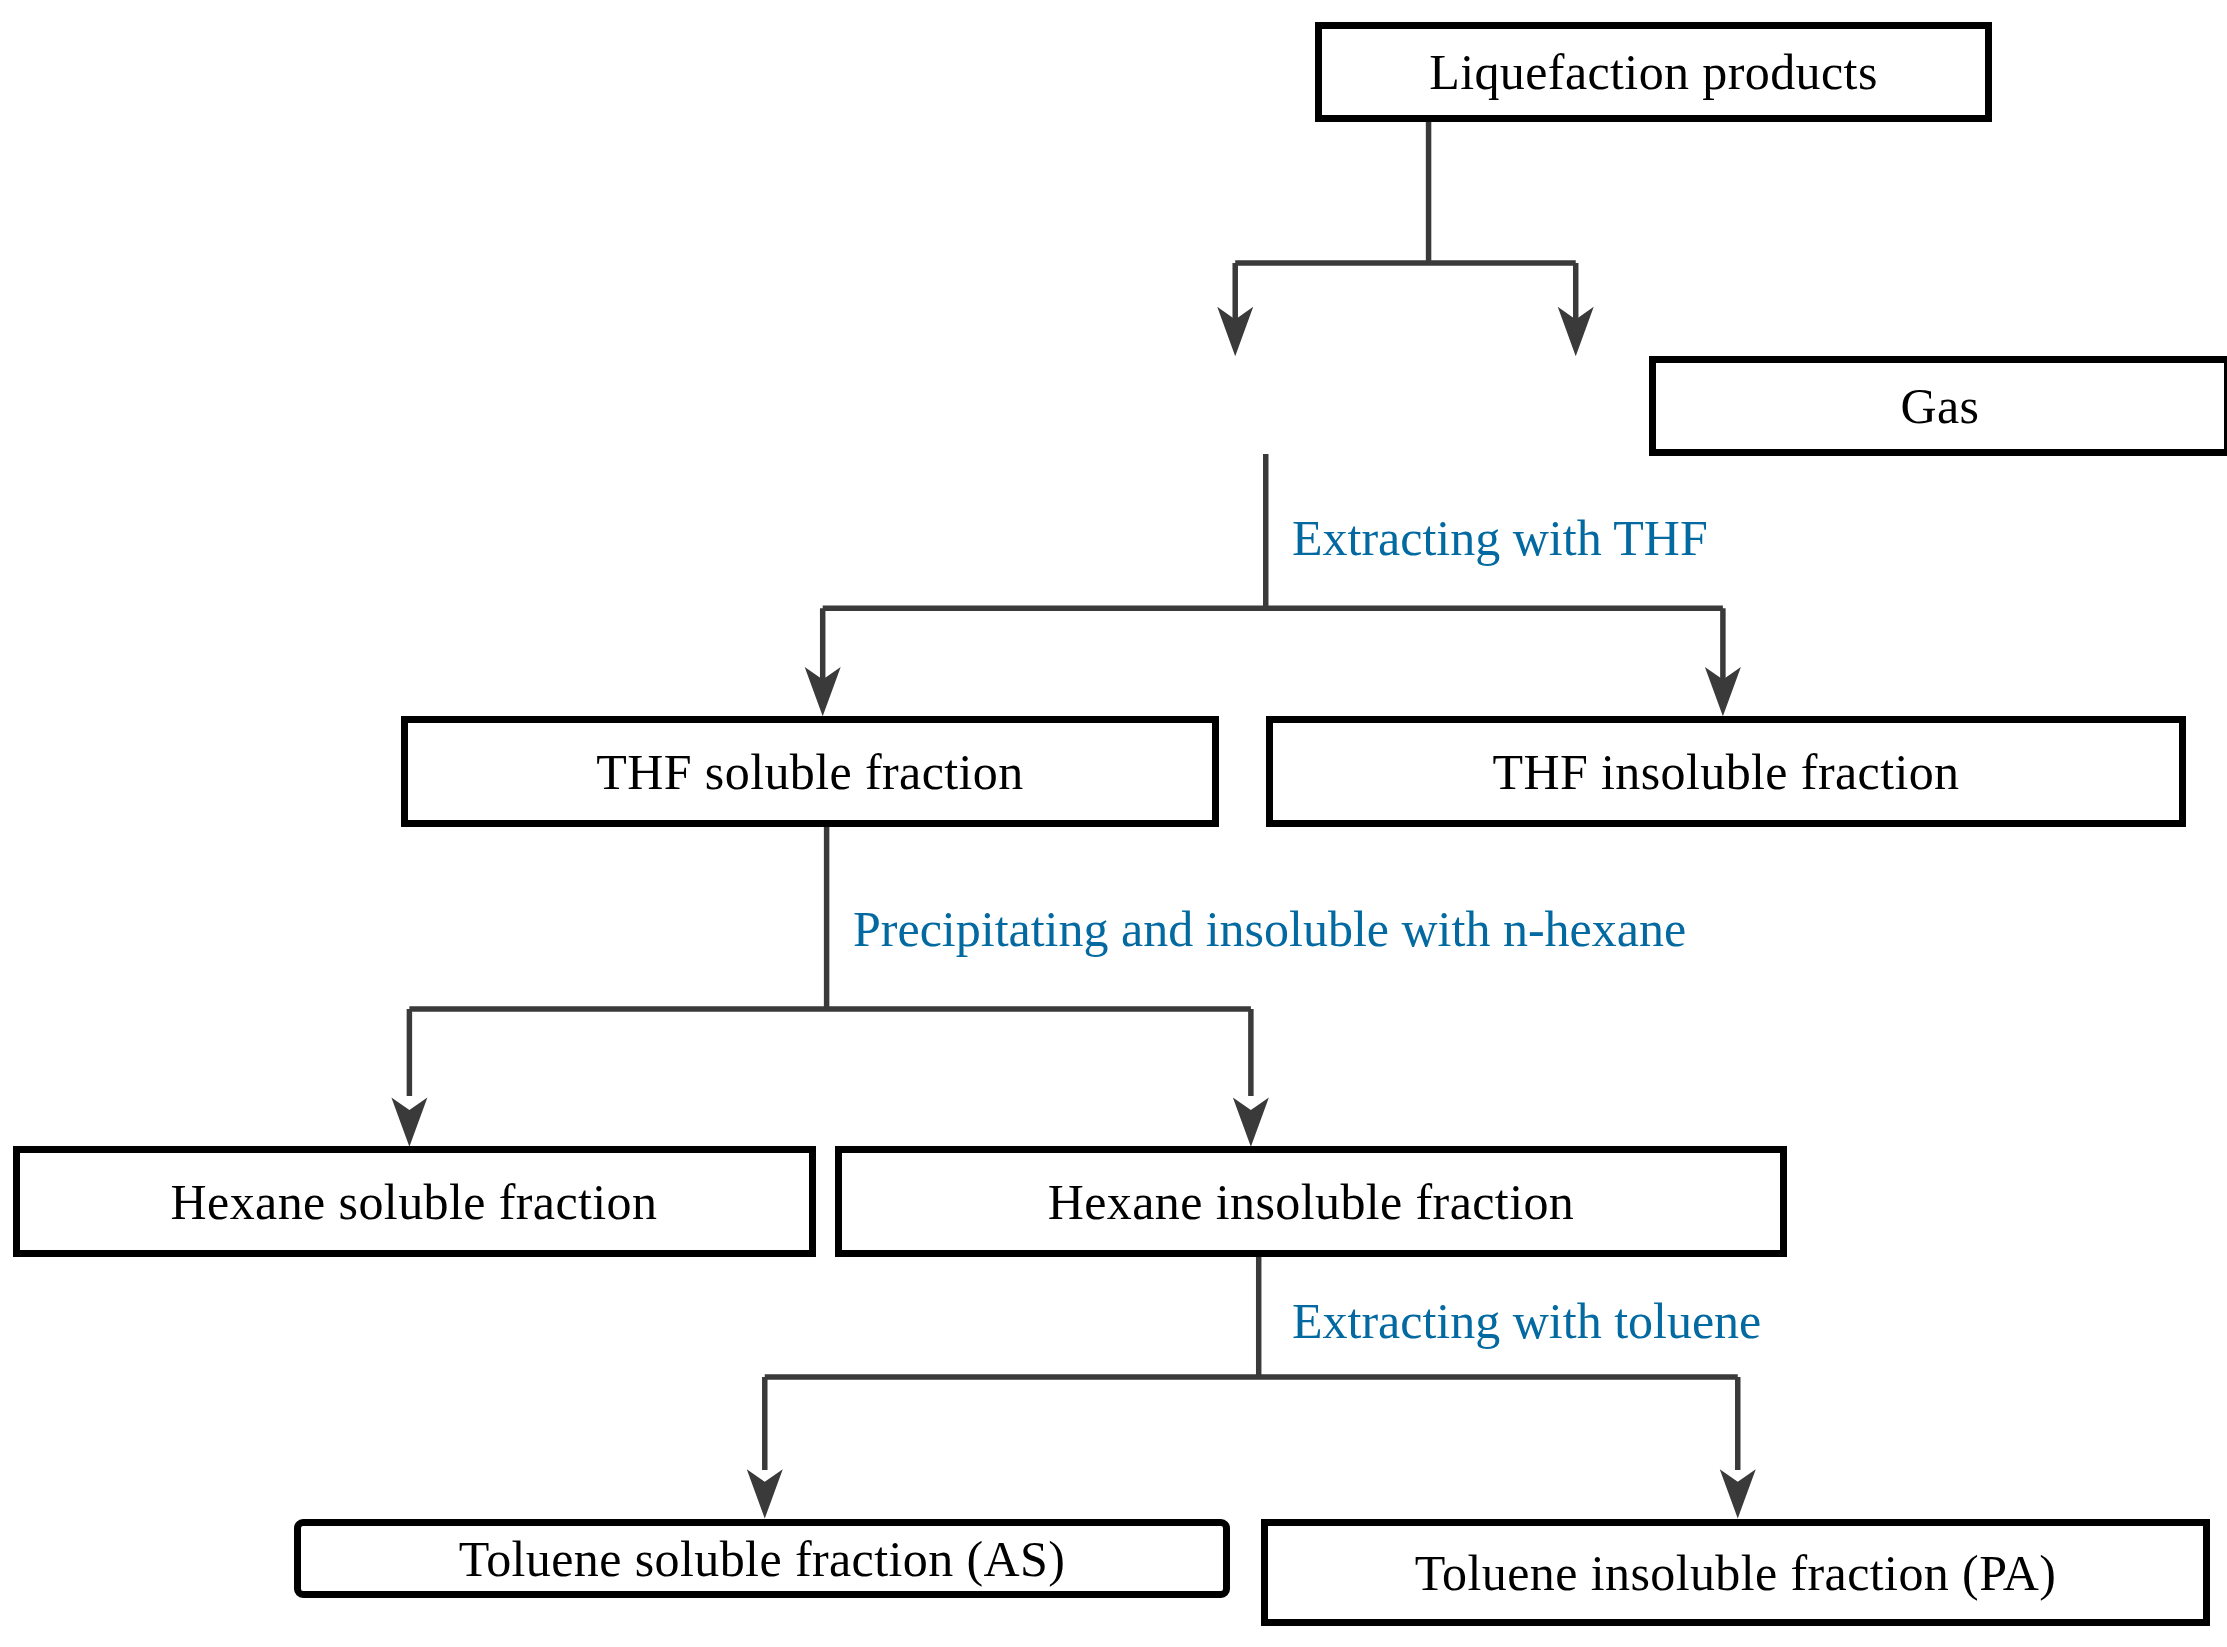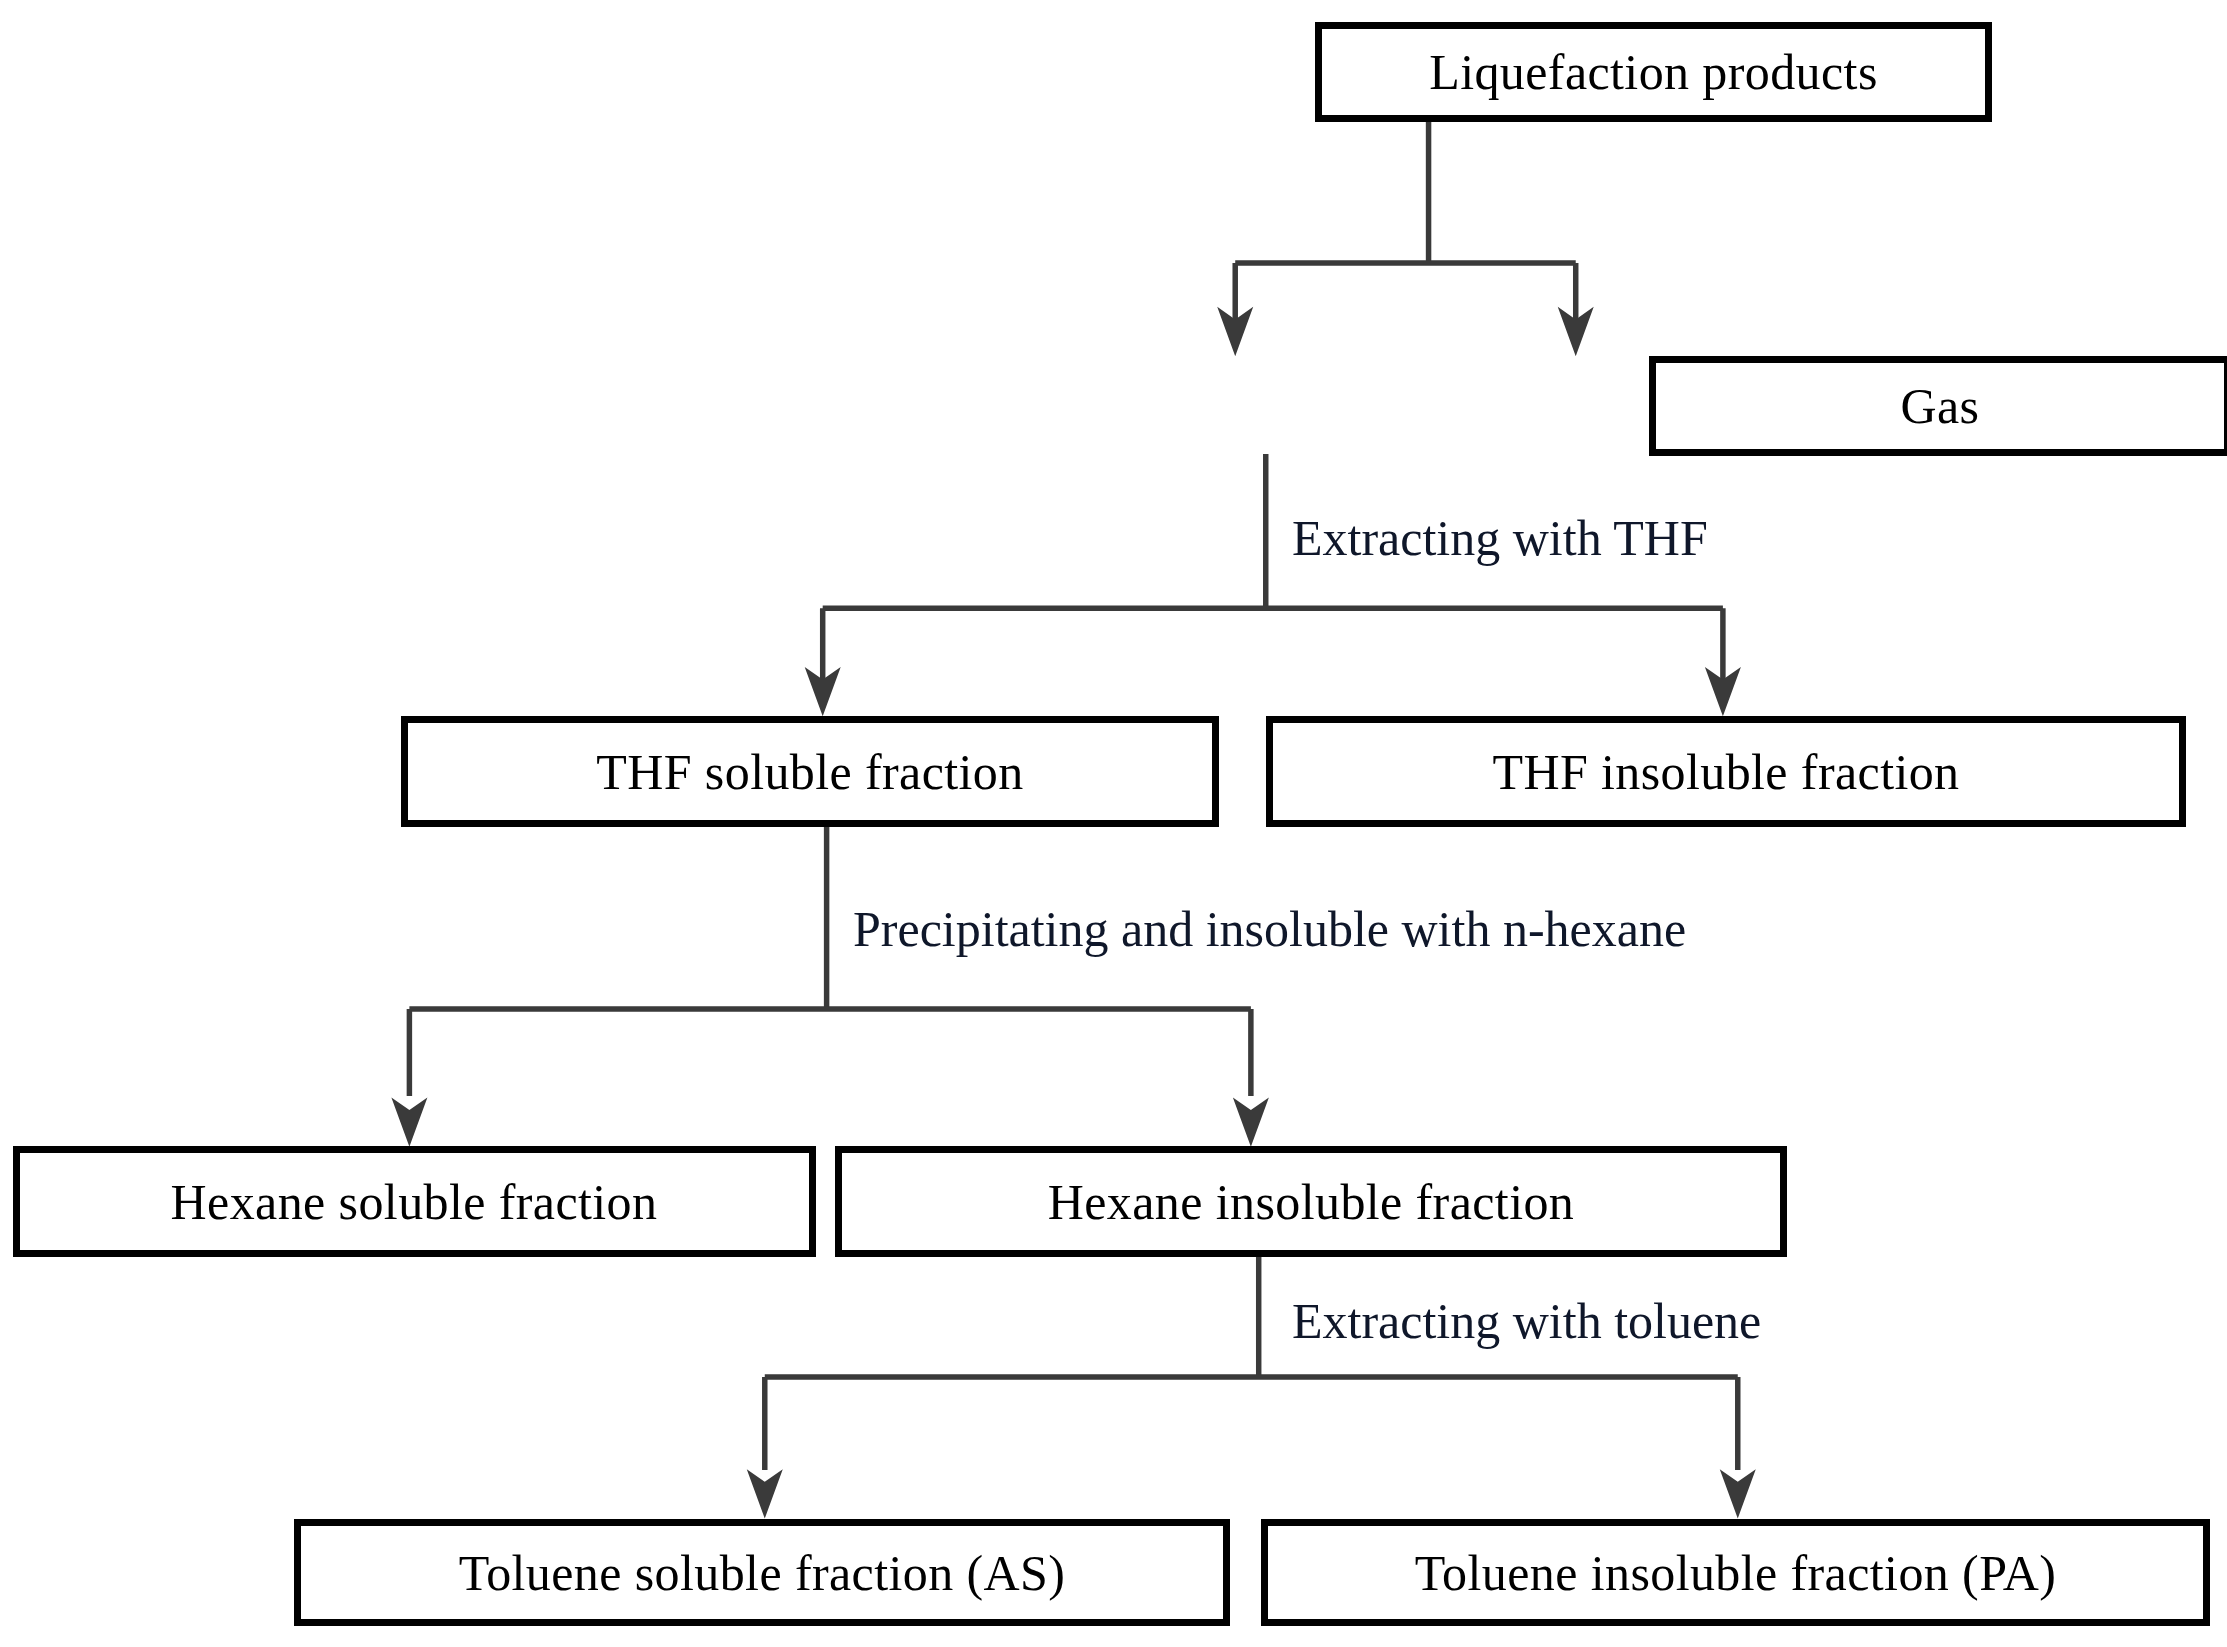--- a/index.html
+++ b/index.html
@@ -24,21 +24,21 @@
     align-items: center;
     justify-content: center;
     color: #000000;
     font-size: 50px;
     line-height: 1;
     white-space: nowrap;
     letter-spacing: 0.4px;
   }
   .edge-label {
     position: absolute;
-    color: #0f172a;
+    color: #0369a1;
     font-size: 50px;
     line-height: 1;
     white-space: nowrap;
   }
   svg.connectors {
     position: absolute;
     left: 0;
     top: 0;
     width: 2227px;
     height: 1647px;
@@ -114,21 +114,21 @@
   </div>
 
   <div class="node" style="left:835px; top:1146px; width:952px; height:111px;">
     <span>Hexane insoluble fraction</span>
   </div>
 
   <div class="edge-label" style="left:1292px; top:1296px;">
     <span>Extracting with toluene</span>
   </div>
 
-  <div class="node" style="left:294px; top:1519px; width:936px; height:107px;">
+  <div class="node" style="left:294px; top:1519px; width:936px; height:79px;border-radius:9px;">
     <span>Toluene soluble fraction (AS)</span>
   </div>
 
   <div class="node" style="left:1261px; top:1519px; width:949px; height:107px;">
     <span>Toluene insoluble fraction (PA)</span>
   </div>
 
 </div>
 
 

